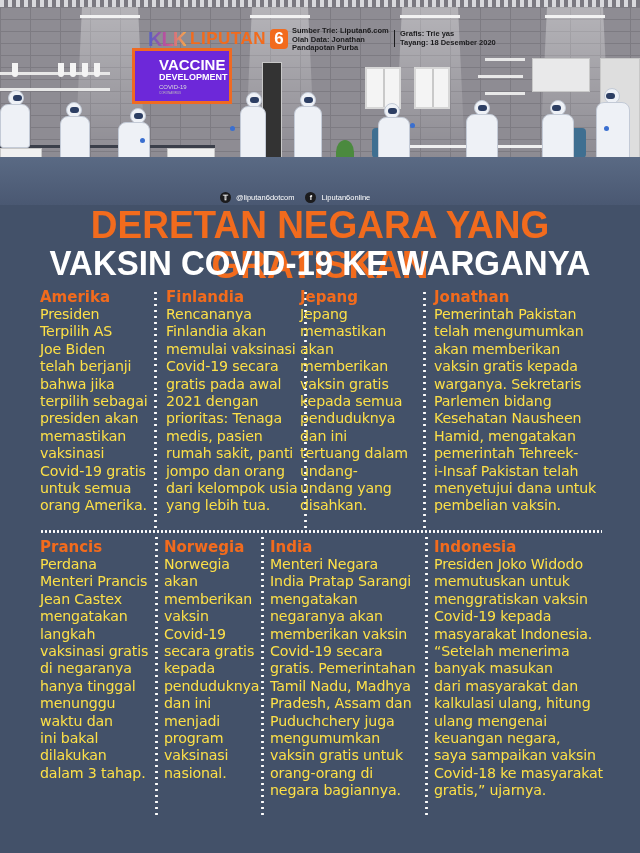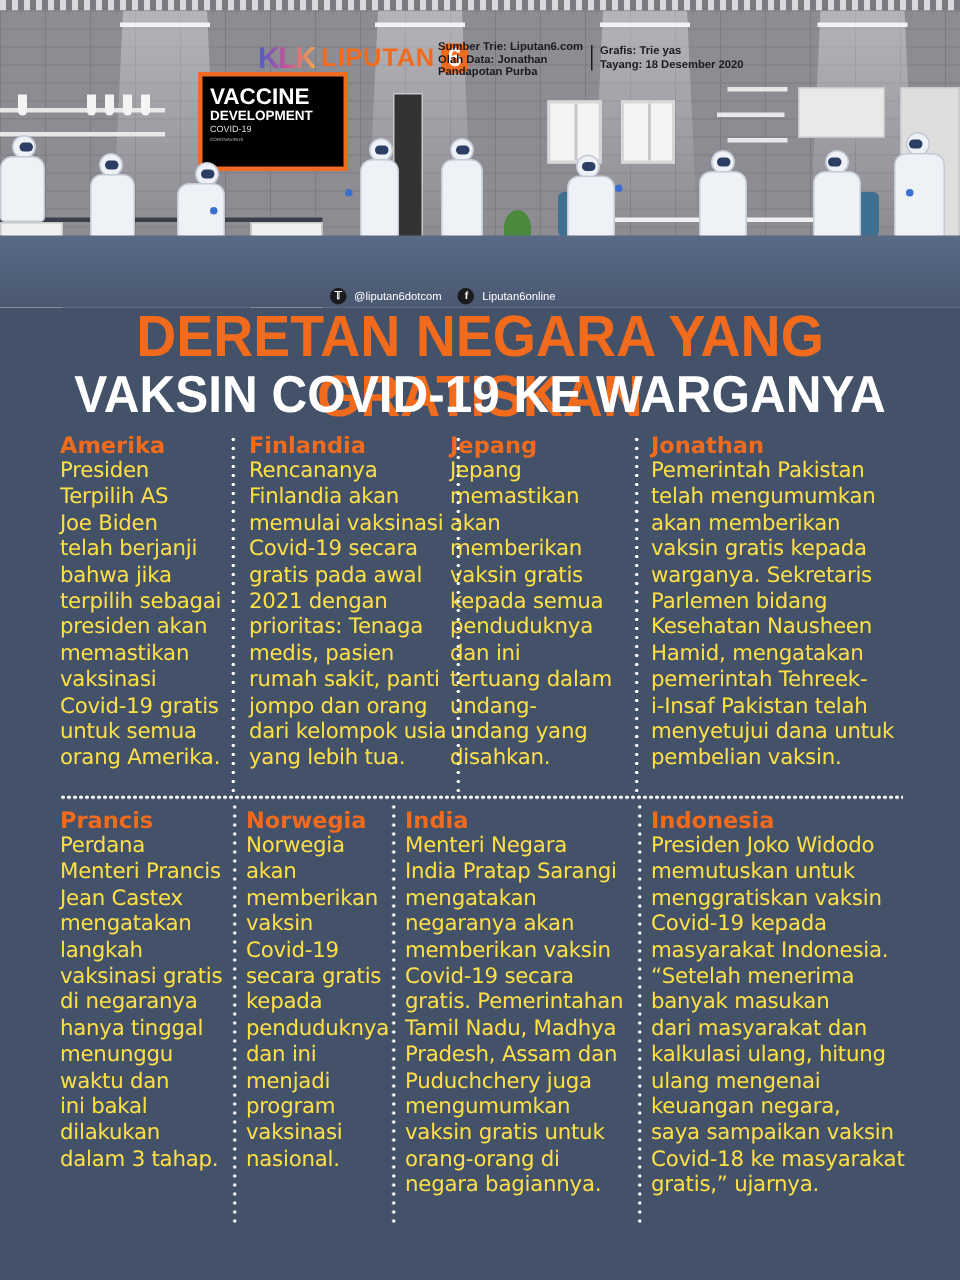--- a/index.html
+++ b/index.html
@@ -20,42 +20,42 @@
   .hero .light { position: absolute; top: 7px; height: 150px; width: 70px;
           background: linear-gradient(180deg, rgba(255,255,255,0.35), rgba(255,255,255,0)); clip-path: polygon(10% 0, 90% 0, 100% 100%, 0 100%); }
   .hero .lamp { position: absolute; top: 15px; height: 3px; width: 60px; background: #f2f2f2; }
   .hero .floor { position: absolute; left: 0; top: 157px; width: 640px; height: 48px;
           background: linear-gradient(180deg, #5a6a84, #4a5872); }
   .hero .counter { position: absolute; top: 145px; height: 3px; background: #3b3f4a; }
   .hero .cabinet { position: absolute; background: #f0f0f0; border: 1px solid #c8c8c8; }
   .hero .shelf { position: absolute; height: 3px; background: #e8e8e8; }
   .hero .window { position: absolute; background: #f4f4f4; border: 2px solid #d7d7d7; }
   .hero .window::after { content: ""; position: absolute; left: 50%; top: 0; bottom: 0; width: 2px; background: #c9c9c9; }
-  .board { position: absolute; left: 132px; top: 48px; width: 100px; height: 66px;
-           background: #000000; border: 3px solid #ef6a22; color: #fff; padding: 6px 5px; }
+  .board { position: absolute; left: 132px; top: 48px; width: 100px; height: 56px;
+           background: #6d28d9; border: 3px solid #ef6a22; color: #fff; padding: 6px 24px; }
   .board .b1 { font-family: "Liberation Sans", sans-serif; font-weight: bold; font-size: 15px; line-height: 15px; }
   .board .b2 { font-family: "Liberation Sans", sans-serif; font-weight: bold; font-size: 9px; line-height: 11px; }
   .board .b3 { font-family: "Liberation Sans", sans-serif; font-size: 6px; line-height: 8px; color: #ddd; }
   .board .b4 { font-family: "Liberation Sans", sans-serif; font-size: 3px; line-height: 4px; color: #bbb; }
 
   .person { position: absolute; }
   .person .head { position: absolute; width: 16px; height: 16px; border-radius: 50%; background: #eef1f6; border: 1px solid #c3cad6; }
   .person .visor { position: absolute; width: 9px; height: 6px; border-radius: 3px; background: #2c3e63; }
   .person .body { position: absolute; background: #eef1f6; border-radius: 8px 8px 3px 3px; border: 1px solid #c3cad6; }
   .person .glove { position: absolute; width: 5px; height: 5px; border-radius: 50%; background: #3a6fd0; }
   .chair { position: absolute; width: 18px; height: 30px; background: #3f6f91; border-radius: 4px; }
   .plant { position: absolute; width: 10px; height: 14px; background: #e07b2c; }
   .plant::before { content: ""; position: absolute; left: -4px; top: -22px; width: 18px; height: 24px; background: #4b8a3e; border-radius: 50% 50% 10% 10%; }
   .laptop { position: absolute; width: 24px; height: 15px; background: #2b2d33; border-radius: 2px; }
   .flask { position: absolute; width: 6px; height: 14px; background: #f4f4f4; border-radius: 0 0 3px 3px; }
 
   
   .brand { position: absolute; left: 148px; top: 24px; height: 30px; display: flex; align-items: center; gap: 4px; }
   .klk { font-family: "Liberation Sans", sans-serif; font-weight: bold; font-size: 20px; letter-spacing: -1px;
-         background: linear-gradient(90deg, #4d5fc7, #c6509a, #f3a74b); -webkit-background-clip: text; background-clip: text; color: transparent; margin-left: 24px; }
+         background: linear-gradient(90deg, #4d5fc7, #c6509a, #f3a74b); -webkit-background-clip: text; background-clip: text; color: transparent; }
   .liputan { font-family: "Liberation Sans", sans-serif; font-weight: 900; font-size: 17px; color: #f26b1d; letter-spacing: 0.5px; }
   .six { display: inline-block; width: 18px; height: 20px; background: #f26b1d; color: #fff; border-radius: 4px;
          font-family: "Liberation Sans", sans-serif; font-weight: bold; font-size: 17px; line-height: 20px; text-align: center; }
   .credits { position: absolute; left: 292px; top: 27px; font-family: "Liberation Sans", sans-serif; font-weight: bold;
              font-size: 7.5px; line-height: 8.7px; color: #1b1b1d; }
   .credits2 { position: absolute; left: 394px; top: 30px; font-family: "Liberation Sans", sans-serif; font-weight: bold;
               font-size: 7.5px; line-height: 8.7px; color: #1b1b1d; padding-left: 5px; border-left: 1.5px solid #1b1b1d; }
 
   .social { position: absolute; left: 220px; top: 192px; display: flex; align-items: center; gap: 5px;
             font-family: "Liberation Sans", sans-serif; font-size: 7.5px; color: #ffffff; }

